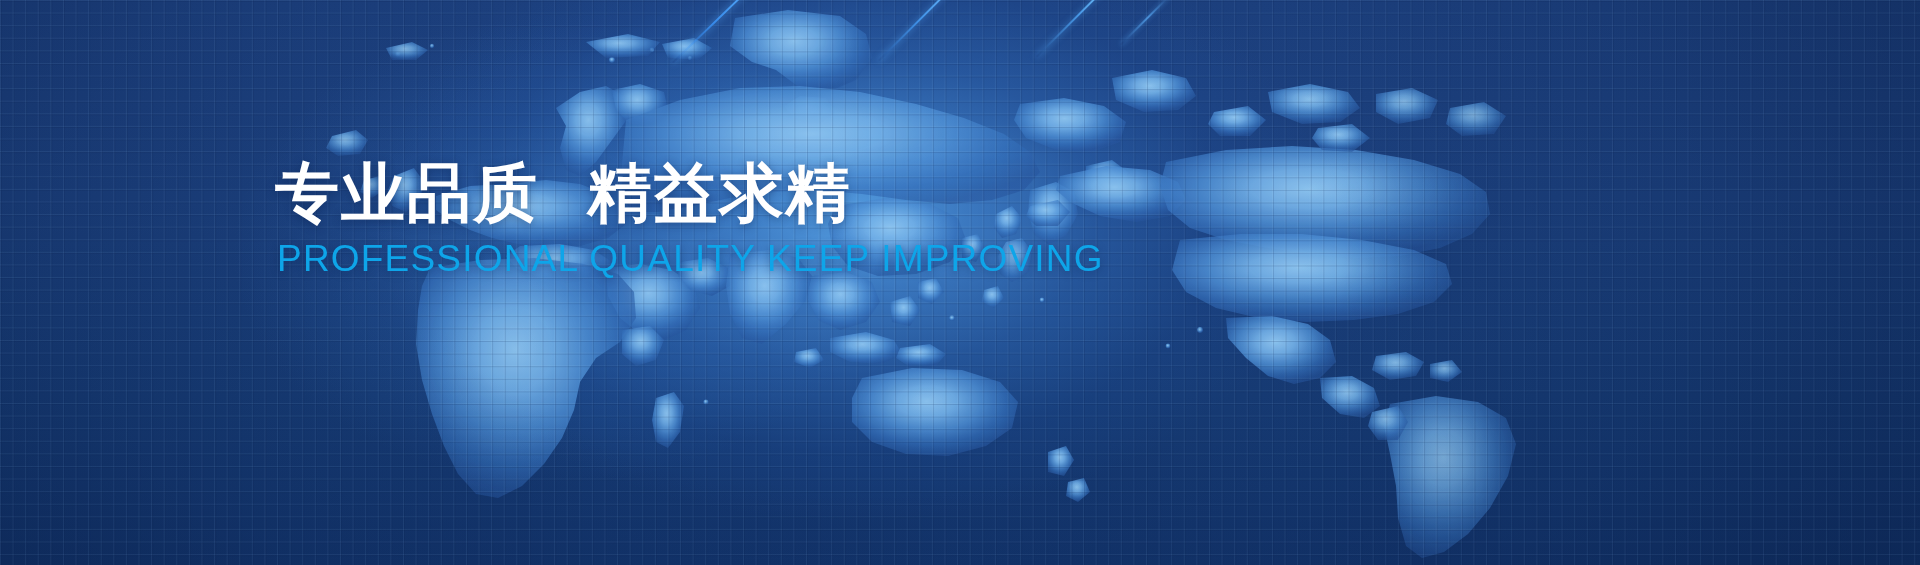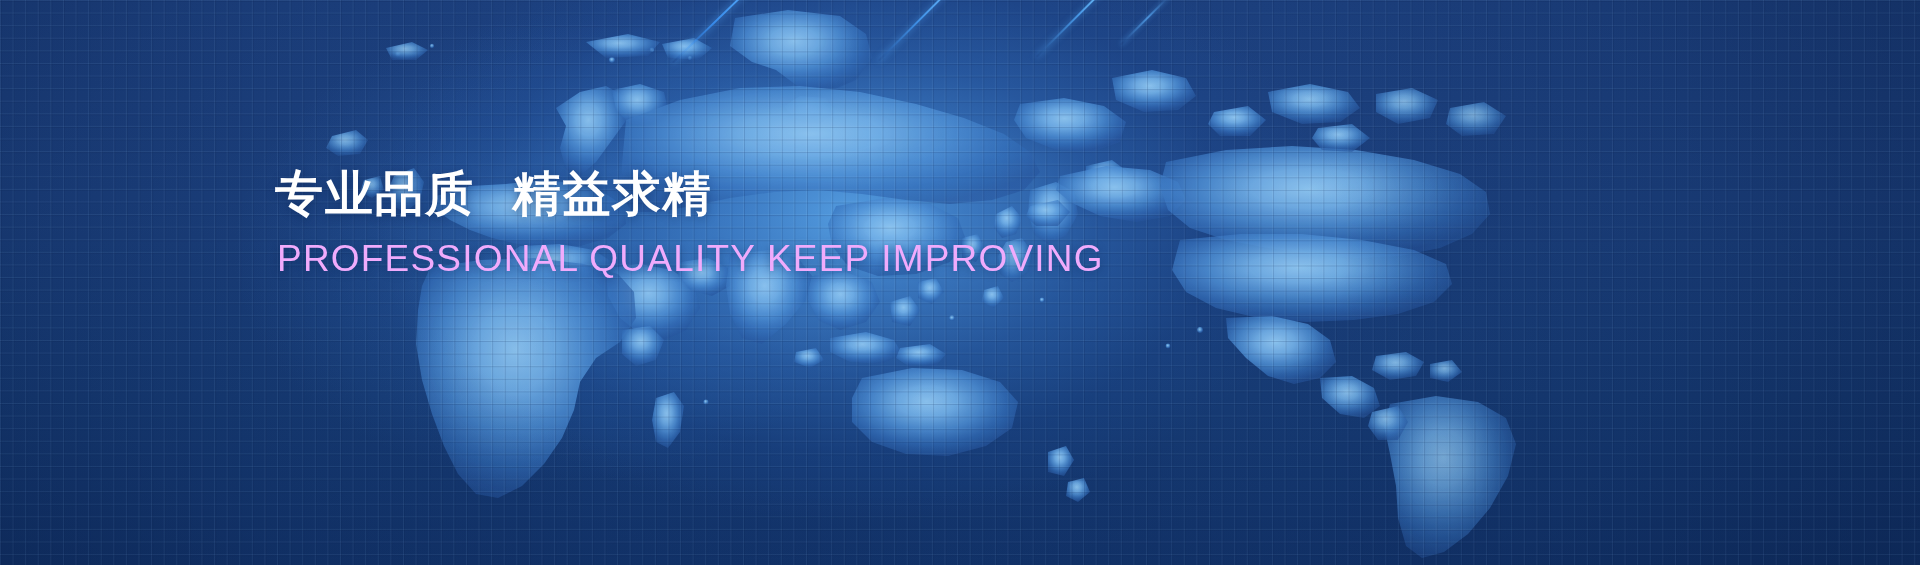--- a/index.html
+++ b/index.html
@@ -132,35 +132,35 @@
   
   #headline-block {
     position: absolute;
     left: 275px;
     top: 158px;
     z-index: 12;
   }
   #headline-cn {
     margin: 0;
     font-family: "DejaVu Sans", "Liberation Sans", sans-serif;
-    font-size: 48px;
+    font-size: 64px;
     line-height: 70px;
     font-weight: 700;
     color: #ffffff;
     letter-spacing: 2px;
     white-space: pre;
     text-shadow: 0 2px 10px rgba(8,34,82,0.45);
   }
   #headline-en {
     margin: 9px 0 0 2px;
     font-family: "Liberation Sans", "DejaVu Sans", sans-serif;
     font-size: 37px;
     line-height: 44px;
     font-weight: 400;
-    color: #f0abfc;
+    color: #0ea5e9;
     letter-spacing: 1.2px;
     white-space: pre;
     text-shadow: 0 2px 9px rgba(8,34,82,0.40);
   }
 </style>
 </head>
 <body>
 
 <div id="banner">
 

